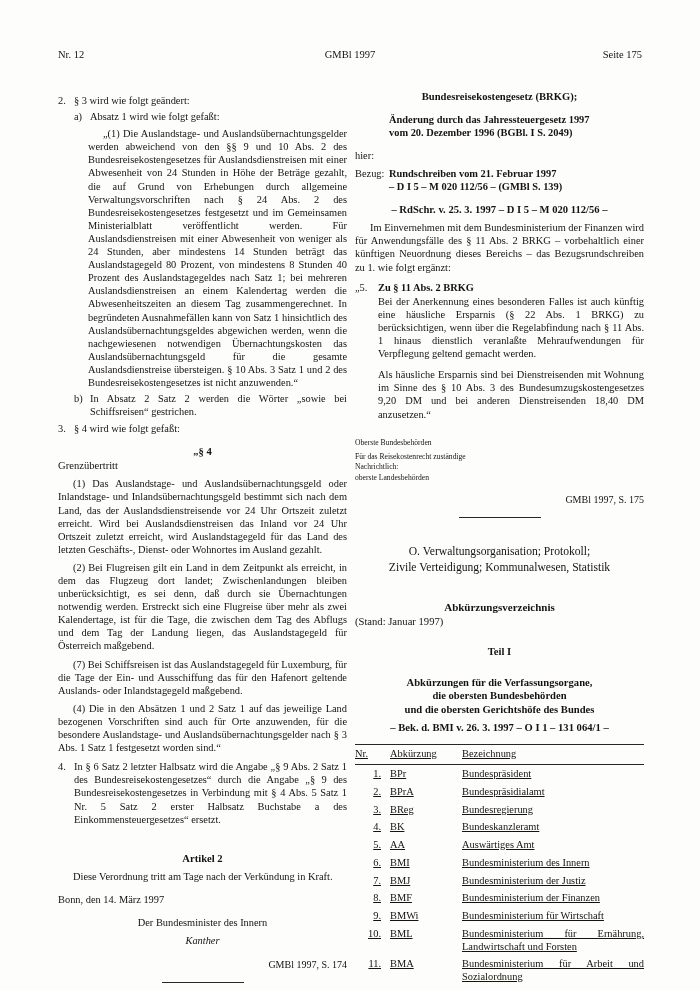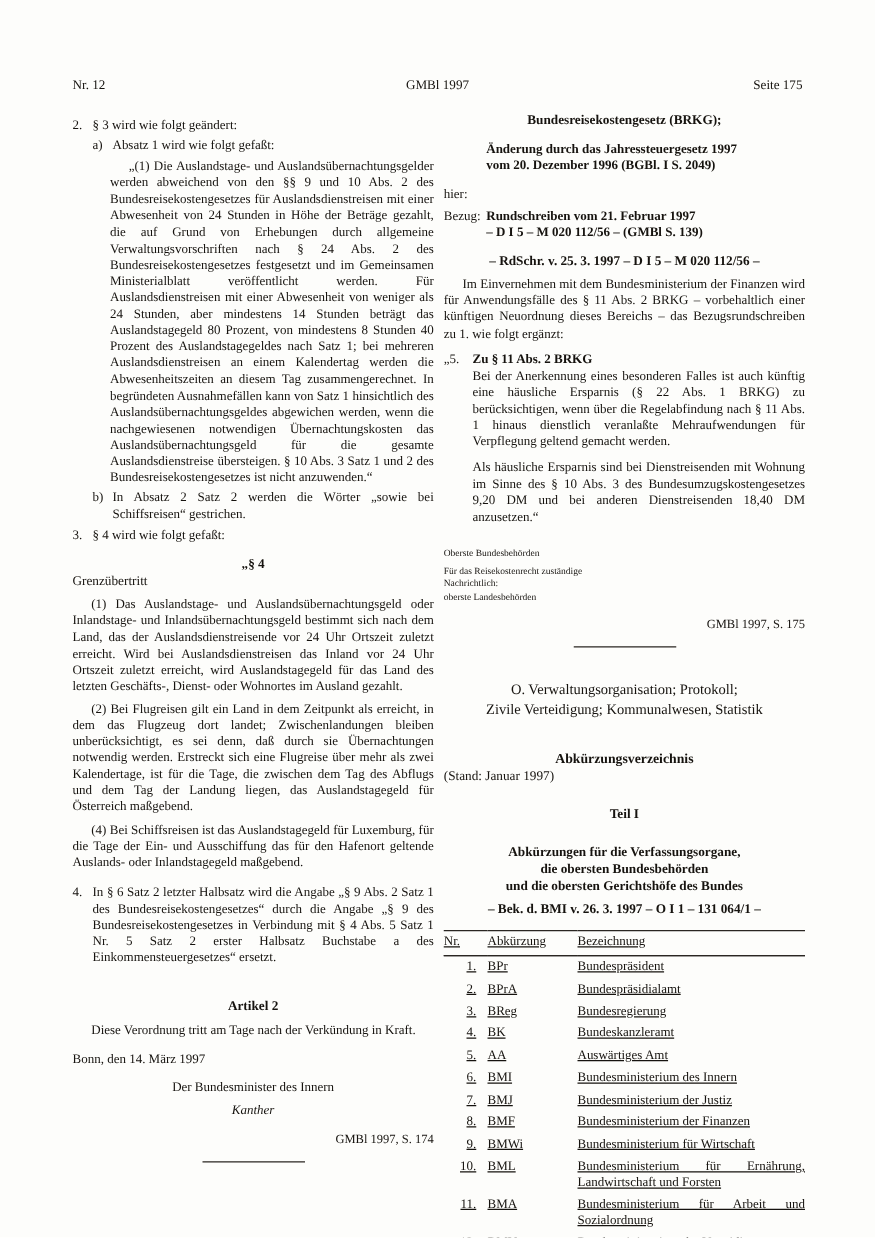--- a/index.html
+++ b/index.html
@@ -19,21 +19,21 @@
     position: absolute;
     left: 0; top: 0;
     width: 700px;
     height: 990px;
     background: #fdfdfb;
   }
   
   .running-head {
     position: absolute;
     left: 58px;
-    top: 62px;
+    top: 48px;
     width: 584px;
     height: 16px;
     font-size: 10.5px;
     line-height: 14px;
   }
   .running-head .rh-left { float: left; }
   .running-head .rh-center {
     position: absolute;
     left: 0; right: 0;
     text-align: center;
@@ -194,22 +194,23 @@
 
     <div class="gap-m"></div>
     <div class="heading-center-bold">„§ 4</div>
     <div class="heading-center">Grenzübertritt</div>
     <div class="gap-s"></div>
 
     <p class="para-ind">(1) Das Auslandstage- und Auslandsübernachtungsgeld oder Inlandstage- und Inlandsübernachtungsgeld bestimmt sich nach dem Land, das der Auslandsdienstreisende vor 24 Uhr Ortszeit zuletzt erreicht. Wird bei Auslandsdienstreisen das Inland vor 24 Uhr Ortszeit zuletzt erreicht, wird Auslandstagegeld für das Land des letzten Geschäfts-, Dienst- oder Wohnortes im Ausland gezahlt.</p>
     <div class="gap-s"></div>
     <p class="para-ind">(2) Bei Flugreisen gilt ein Land in dem Zeitpunkt als erreicht, in dem das Flugzeug dort landet; Zwischenlandungen bleiben unberücksichtigt, es sei denn, daß durch sie Übernachtungen notwendig werden. Erstreckt sich eine Flugreise über mehr als zwei Kalendertage, ist für die Tage, die zwischen dem Tag des Abflugs und dem Tag der Landung liegen, das Auslandstagegeld für Österreich maßgebend.</p>
     <div class="gap-s"></div>
-    <p class="para-ind">(4) Bei Schiffsreisen ist das Auslandstagegeld für Luxemburg, für die Tage der Ein- und Ausschiffung das für den Hafenort geltende Auslands- oder Inlandstagegeld maßgebend.</p>
-    <div class="gap-s"></div>
+    <p class="para-ind">(7) Bei Schiffsreisen ist das Auslandstagegeld für Luxemburg, für die Tage der Ein- und Ausschiffung das für den Hafenort geltende Auslands- oder Inlandstagegeld maßgebend.</p>
+    <div class="gap-s"></div>
+    <p class="para-ind">(4) Die in den Absätzen 1 und 2 Satz 1 auf das jeweilige Land bezogenen Vorschriften sind auch für Orte anzuwenden, für die besondere Auslandstage- und Auslandsübernachtungsgelder nach § 3 Abs. 1 Satz 1 festgesetzt worden sind.“</p>
 
     <div class="item" style="margin-top:6px;">
       <span class="item-num">4.</span>
       <span class="item-body">In § 6 Satz 2 letzter Halbsatz wird die Angabe „§ 9 Abs. 2 Satz 1 des Bundesreisekostengesetzes“ durch die Angabe „§ 9 des Bundesreisekostengesetzes in Verbindung mit § 4 Abs. 5 Satz 1 Nr. 5 Satz 2 erster Halbsatz Buchstabe a des Einkommensteuergesetzes“ ersetzt.</span>
     </div>
 
     <div class="gap-xl"></div>
     <div class="heading-center-bold">Artikel 2</div>
     <div class="gap-s"></div>
     <p class="para-ind">Diese Verordnung tritt am Tage nach der Verkündung in Kraft.</p>

